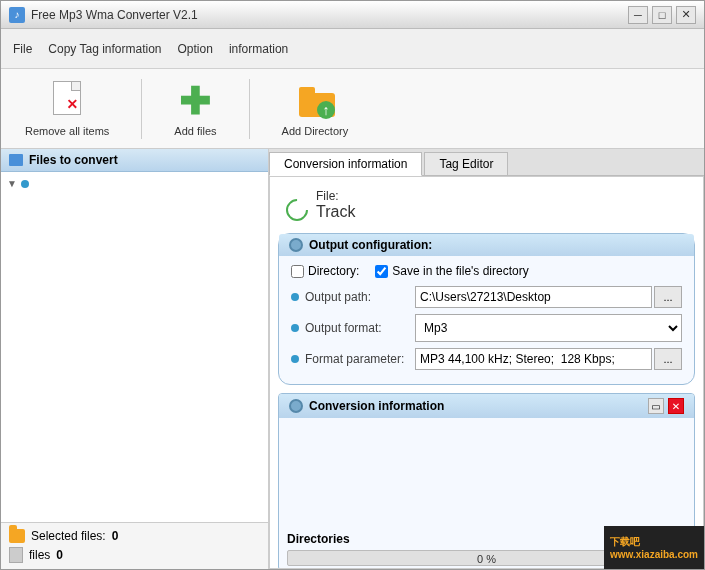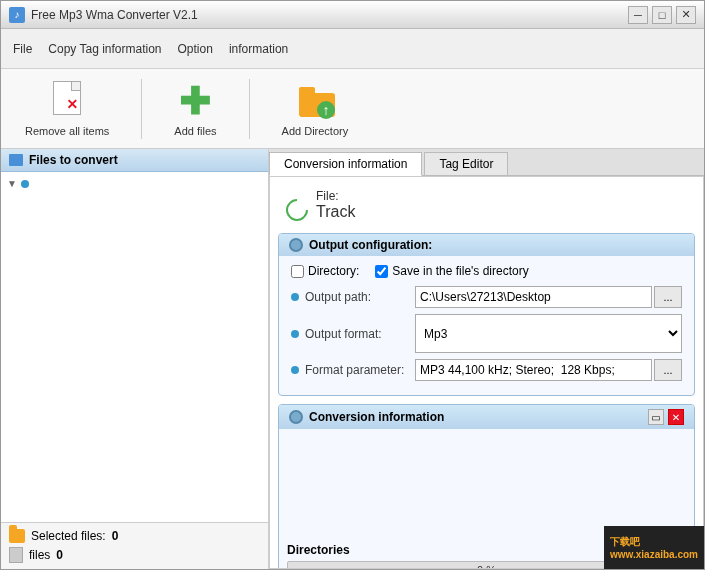--- a/index.html
+++ b/index.html
@@ -213,21 +213,21 @@
     .file-info-row {
       display: flex;
       align-items: flex-end;
       gap: 8px;
       margin-bottom: 8px;
       padding: 4px 8px;
     }
     
     .section-box {
       border: 1px solid #9bbdd9;
-      border-radius: 4px;
+      border-radius: 12px;
       margin-bottom: 8px;
       background: #f5f9ff;
     }
     .section-header {
       background: linear-gradient(to bottom, #d0e8f8, #b8d4ec);
       padding: 4px 10px;
       font-weight: bold;
       font-size: 12px;
       display: flex;
       align-items: center;
@@ -270,21 +270,21 @@
     .field-input {
       flex: 1;
       height: 22px;
       border: 1px solid #aaa;
       padding: 2px 4px;
       font-size: 12px;
       background: white;
     }
     .field-select {
       flex: 1;
-      height: 39px;
+      height: 28px;
       border: 1px solid #aaa;
       padding: 1px 4px;
       font-size: 12px;
       background: white;
     }
     .browse-btn {
       width: 28px;
       height: 22px;
       border: 1px solid #aaa;
       background: #e8e8e8;

